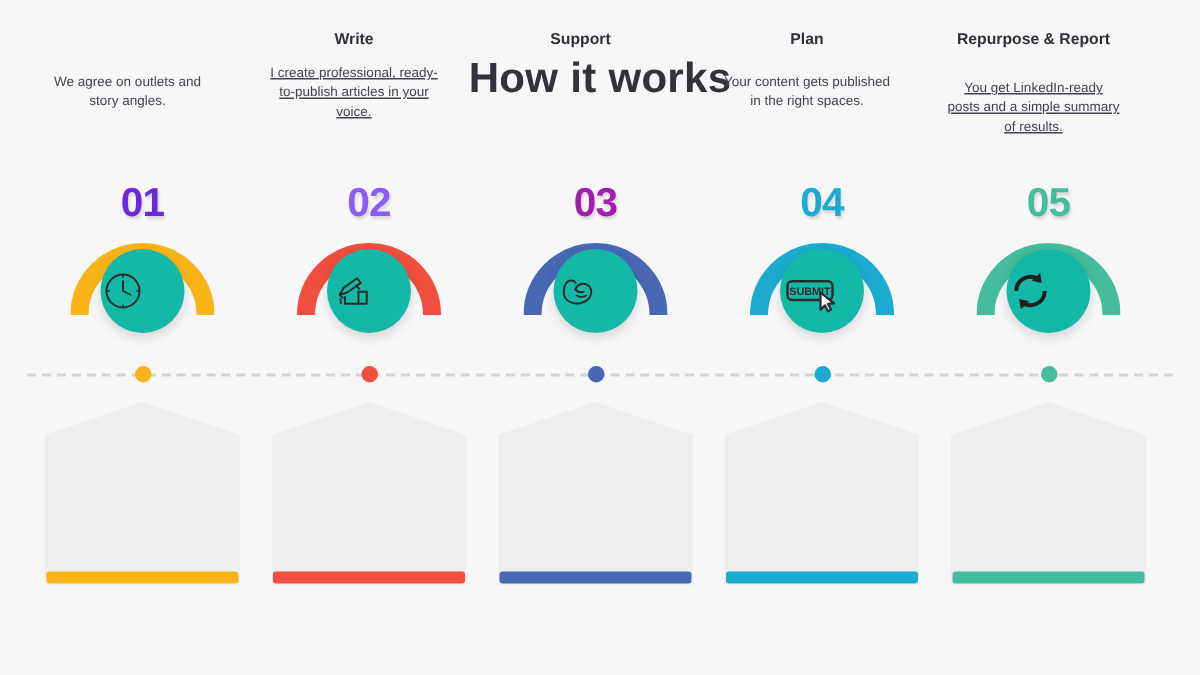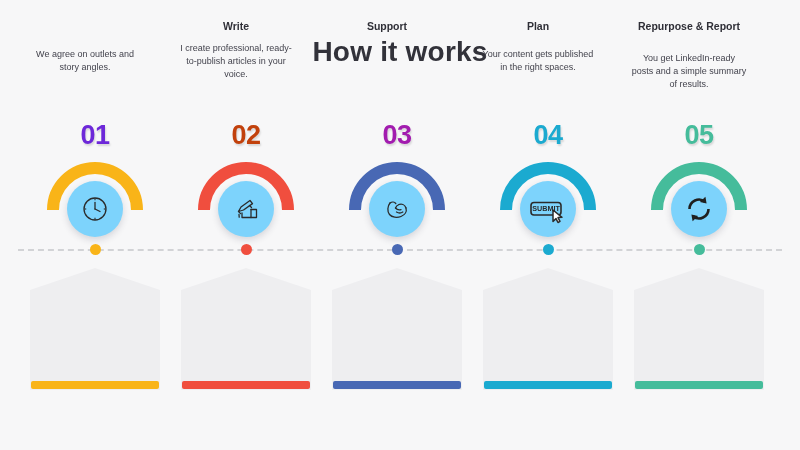--- a/index.html
+++ b/index.html
@@ -76,30 +76,30 @@
     position: absolute;
     top: 158px;
     left: 27px;
     width: 96px;
     height: 52px;
   }
   .arc-svg { display: block; }
 
   .icon-circle {
     position: absolute;
-    top: 181px;
+    top: 166px;
     left: 47px;
     width: 56px;
     height: 56px;
     border-radius: 50%;
-    background: #7dd3fc;
+    background: #14b8a6;
     box-shadow: 0 3px 7px rgba(40,40,60,0.16);
     display: flex;
     align-items: center;
-    justify-content: center;
+    justify-content: flex-start;
   }
   .icon-circle svg { display: block; }
 
   
   .dot {
     position: absolute;
     top: 244px;
     left: 70px;
     width: 11px;
     height: 11px;
@@ -130,21 +130,21 @@
   .card-body {
     position: absolute;
     top: 48px;
     left: 7px;
     width: 116px;
     text-align: center;
     font-size: 9px;
     color: #43434d;
     line-height: 13px;
   }
-  .card-body.tall { top: 42px; }
+  .card-body.tall { top: 42px; text-decoration: underline; }
 
   .bar {
     position: absolute;
     top: 381px;
     left: 11px;
     width: 128px;
     height: 8px;
     border-radius: 2px;
   }
 </style>
@@ -181,21 +181,21 @@
     </div>
 
     <div class="dot" style="background:#f9b418"></div>
 
     <div class="card"></div>
     <div class="card-body">We agree on outlets and story angles.</div>
     <div class="bar" style="background:#f9b418"></div>
   </div>
 
   <div class="step step-1">
-    <div class="num" style="color:#c2410c">02</div>
+    <div class="num" style="color:#8b5cf6">02</div>
 
     <div class="arc-wrap">
       <svg class="arc-svg" width="96" height="52" viewBox="0 0 96 52">
         <path d="M6 52 A42 42 0 0 1 90 52" fill="none" stroke="#f04e3e" stroke-width="12"></path>
       </svg>
     </div>
 
     <div class="icon-circle">
       <span>
         <svg width="32" height="30" viewBox="0 0 32 30">

